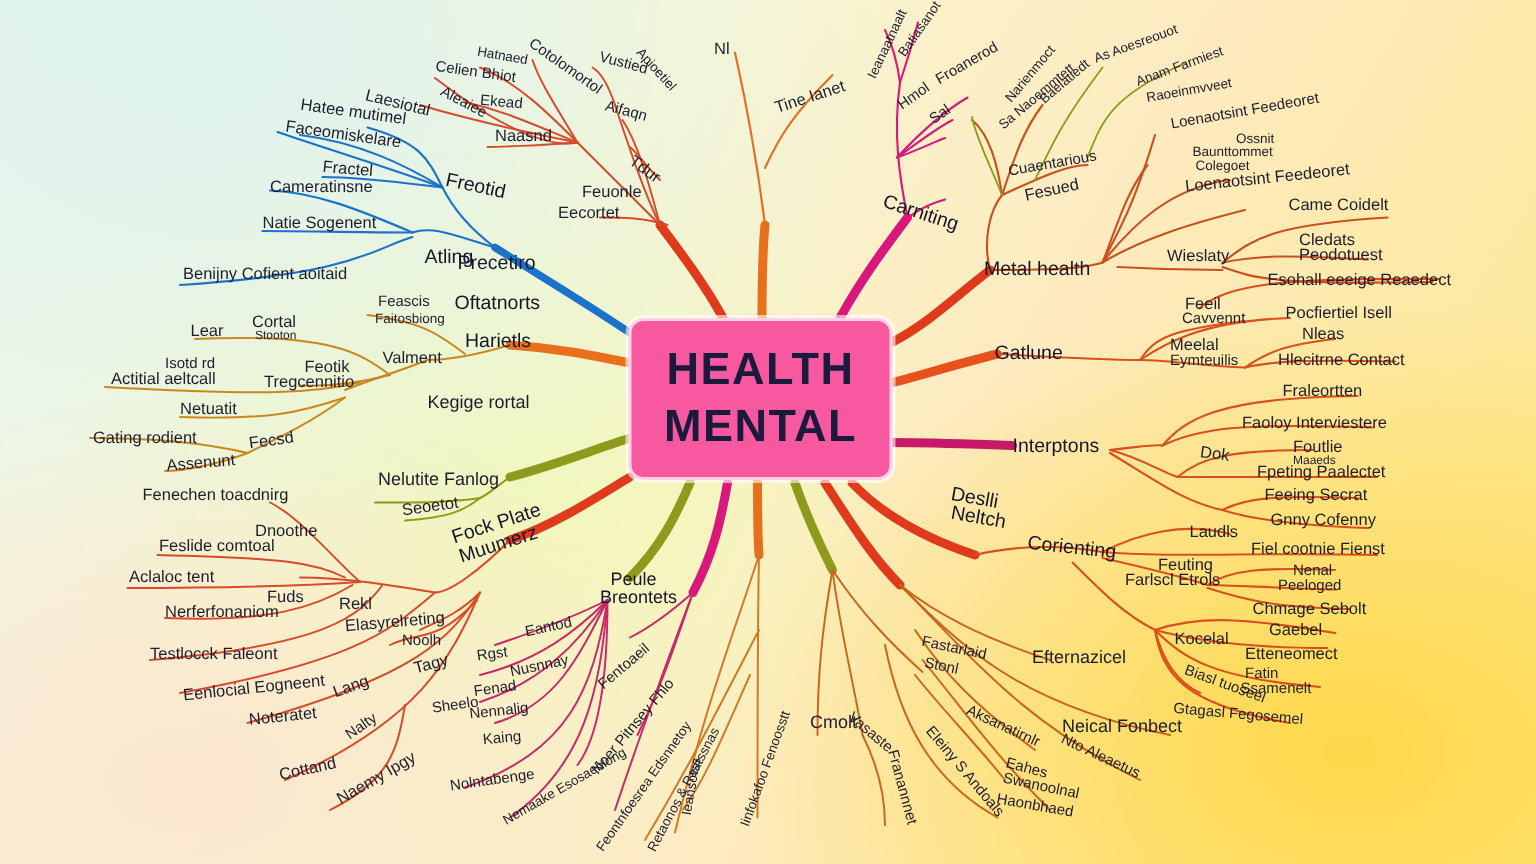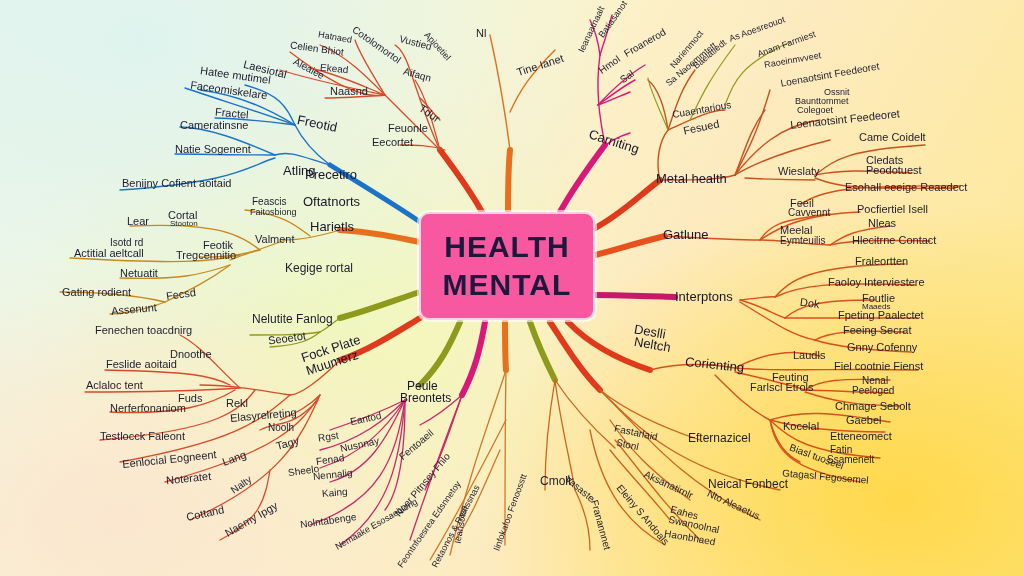--- a/index.html
+++ b/index.html
@@ -267,21 +267,21 @@
 <div class="lbl" style="left:110px;top:238px;font-size:10px;">Isotd rd</div>
 <div class="lbl" style="left:74px;top:248px;">Actitial aeltcall</div>
 <div class="lbl" style="left:120px;top:268px;text-align:right;">Netuatit</div>
 <div class="lbl" style="left:62px;top:287px;">Gating rodient</div>
 <div class="lbl" style="left:166px;top:289px;transform:rotate(-8deg);">Fecsd</div>
 <div class="lbl" style="left:111px;top:304px;transform:rotate(-5deg);">Assenunt</div>
 <div class="lbl" style="left:268px;top:333px;transform:rotate(-8deg);">Seoetot</div>
 
 <div class="lbl" style="left:95px;top:325px;">Fenechen toacdnirg</div>
 <div class="lbl" style="left:144px;top:349px;margin-left:26px;">Dnoothe</div>
-<div class="lbl" style="left:106px;top:359px;">Feslide aoitaid</div>
+<div class="lbl" style="left:106px;top:359px;">Feslide comtoal</div>
 <div class="lbl" style="left:86px;top:380px;">Aclaloc tent</div>
 <div class="lbl" style="left:178px;top:393px;">Fuds</div>
 <div class="lbl" style="left:110px;top:403px;">Nerferfonaniom</div>
 <div class="lbl" style="left:226px;top:398px;">Rekl</div>
 <div class="lbl" style="left:100px;top:431px;">Testlocck Faleont</div>
 <div class="lbl" style="left:230px;top:410px;transform:rotate(-5deg);">Elasyrelreting</div>
 <div class="lbl" style="left:268px;top:423px;font-size:10px;">Noolh</div>
 <div class="lbl" style="left:276px;top:438px;transform:rotate(-15deg);">Tagy</div>
 <div class="lbl" style="left:122px;top:454px;transform:rotate(-6deg);">Eenlocial Eogneent</div>
 <div class="lbl" style="left:222px;top:453px;transform:rotate(-20deg);">Lang</div>

